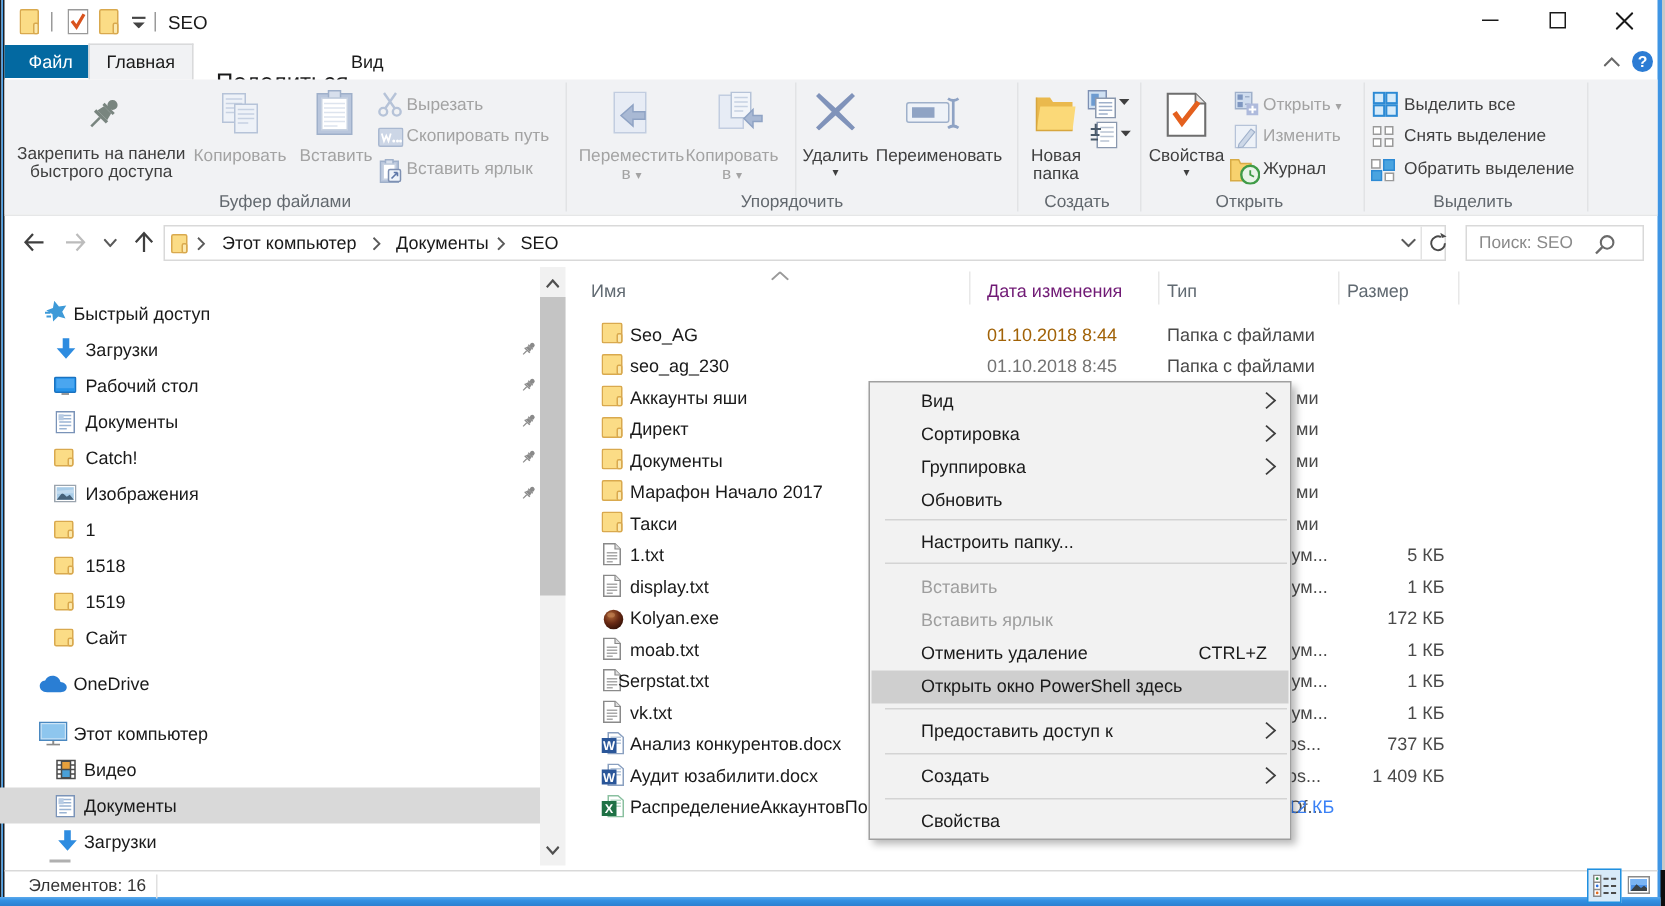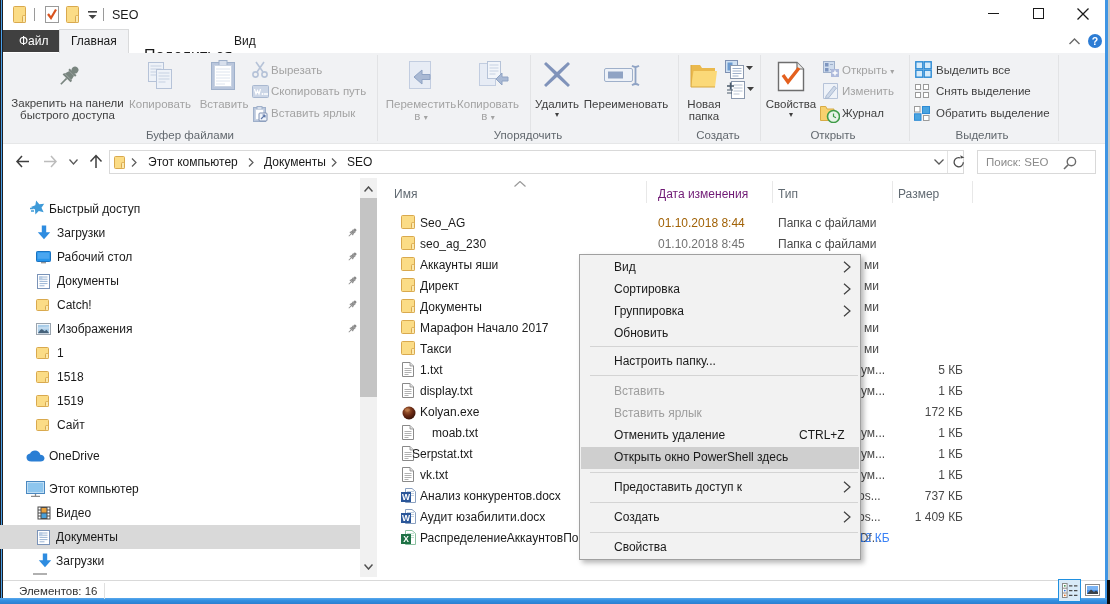--- a/index.html
+++ b/index.html
@@ -41,21 +41,21 @@
   </svg>
 <div class="abs" style="left:103px;top:8px;width:1px;height:13px;background:#9a9a9a"></div>
 <div class="abs" style="left:112px;top:8px;font-size:12.5px">SEO</div>
 
 <div class="abs" style="left:988px;top:13px;width:11px;height:1.4px;background:#1a1a1a"></div>
 <div class="abs" style="left:1033px;top:8px;width:11px;height:11px;border:1.3px solid #1a1a1a"></div>
 <svg class="abs" style="left:1077px;top:8px" width="12" height="12" viewBox="0 0 12 12">
     <path d="M0.5 0.5 L11.5 11.5 M11.5 0.5 L0.5 11.5" stroke="#1a1a1a" stroke-width="1.3"></path>
   </svg>
 
-<div class="abs" style="left:3px;top:30px;width:56px;height:22px;background:#404040;color:#fff;line-height:22px"><span style="margin-left:16px;font-size:12px">Файл</span></div>
+<div class="abs" style="left:3px;top:30px;width:56px;height:22px;background:#0369a1;color:#fff;line-height:22px"><span style="margin-left:16px;font-size:12px">Файл</span></div>
 <div class="abs" style="left:59px;top:29px;width:70px;height:24px;background:#f1f2f4;border:1px solid #d9dadb;border-bottom:none;line-height:22px"><span style="margin-left:11px;font-size:12px">Главная</span></div>
 <div class="abs" style="left:144px;top:45px;line-height:22px;font-size:16px">Поделиться</div>
 <div class="abs" style="left:234px;top:30px;line-height:22px;font-size:12px">Вид</div>
 <svg class="abs" style="left:1069px;top:38px" width="11" height="7" viewBox="0 0 11 7">
     <path d="M0.5 6 L5.5 1 L10.5 6" stroke="#6a6a6a" stroke-width="1.4" fill="none"></path>
   </svg>
 <svg class="abs" style="left:1088px;top:34px" width="14" height="14" viewBox="0 0 14 14">
     <circle cx="7" cy="7" r="7" fill="#2c7cd4"></circle>
     <text x="7" y="10.8" font-size="10.5" font-weight="bold" fill="#fff" text-anchor="middle" font-family="Liberation Sans">?</text>
   </svg>
@@ -506,21 +506,21 @@
     <circle cx="7" cy="7" r="6.5" fill="url(#exg)"></circle>
     <ellipse cx="5.4" cy="4" rx="2.6" ry="1.7" fill="#c8885a" opacity="0.55"></ellipse>
   </svg>
 <div class="abs" style="left:420px;top:405px;white-space:nowrap">Kolyan.exe</div>
 <div class="abs" style="left:863px;top:405px;width:100px;text-align:right;color:#4a4a4a">172 КБ</div>
 <svg class="abs" style="left:402px;top:425px" width="12" height="15" viewBox="0 0 12 15">
     <path d="M0.5 0.5 L8 0.5 L11.5 4 L11.5 14.5 L0.5 14.5 Z" fill="#fff" stroke="#8a8a8a"></path>
     <path d="M8 0.5 L8 4 L11.5 4" fill="#e0e0e0" stroke="#8a8a8a" stroke-width="0.8"></path>
     <path d="M2.5 6.5h7M2.5 8.5h7M2.5 10.5h7M2.5 12.5h4" stroke="#a8a8a8" stroke-width="0.9"></path>
   </svg>
-<div class="abs" style="left:432px;top:426px;white-space:nowrap">moab.txt</div>
+<div class="abs" style="left:420px;top:426px;white-space:nowrap">moab.txt</div>
 <div class="abs" style="left:861px;top:426px;color:#4a4a4a">ум...</div>
 <div class="abs" style="left:863px;top:426px;width:100px;text-align:right;color:#4a4a4a">1 КБ</div>
 <svg class="abs" style="left:402px;top:446px" width="12" height="15" viewBox="0 0 12 15">
     <path d="M0.5 0.5 L8 0.5 L11.5 4 L11.5 14.5 L0.5 14.5 Z" fill="#fff" stroke="#8a8a8a"></path>
     <path d="M8 0.5 L8 4 L11.5 4" fill="#e0e0e0" stroke="#8a8a8a" stroke-width="0.8"></path>
     <path d="M2.5 6.5h7M2.5 8.5h7M2.5 10.5h7M2.5 12.5h4" stroke="#a8a8a8" stroke-width="0.9"></path>
   </svg>
 <div class="abs" style="left:412px;top:447px;white-space:nowrap">Serpstat.txt</div>
 <div class="abs" style="left:861px;top:447px;color:#4a4a4a">ум...</div>
 <div class="abs" style="left:863px;top:447px;width:100px;text-align:right;color:#4a4a4a">1 КБ</div>

